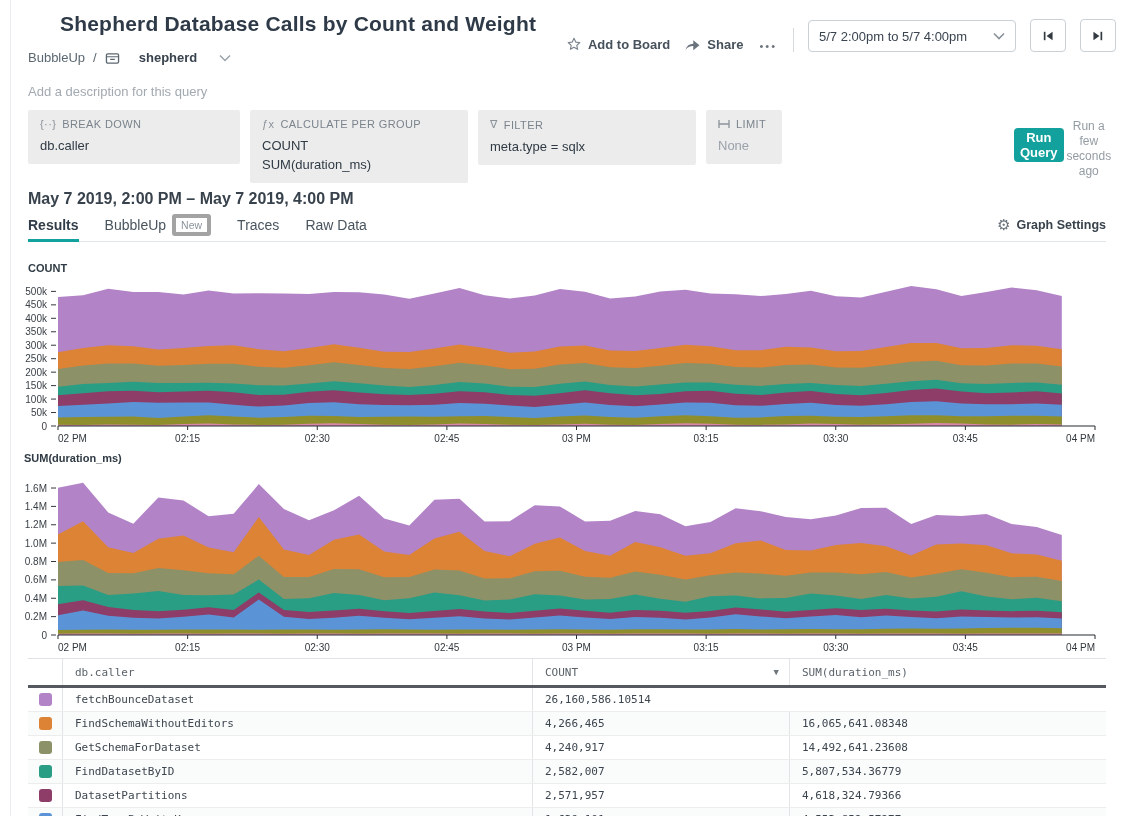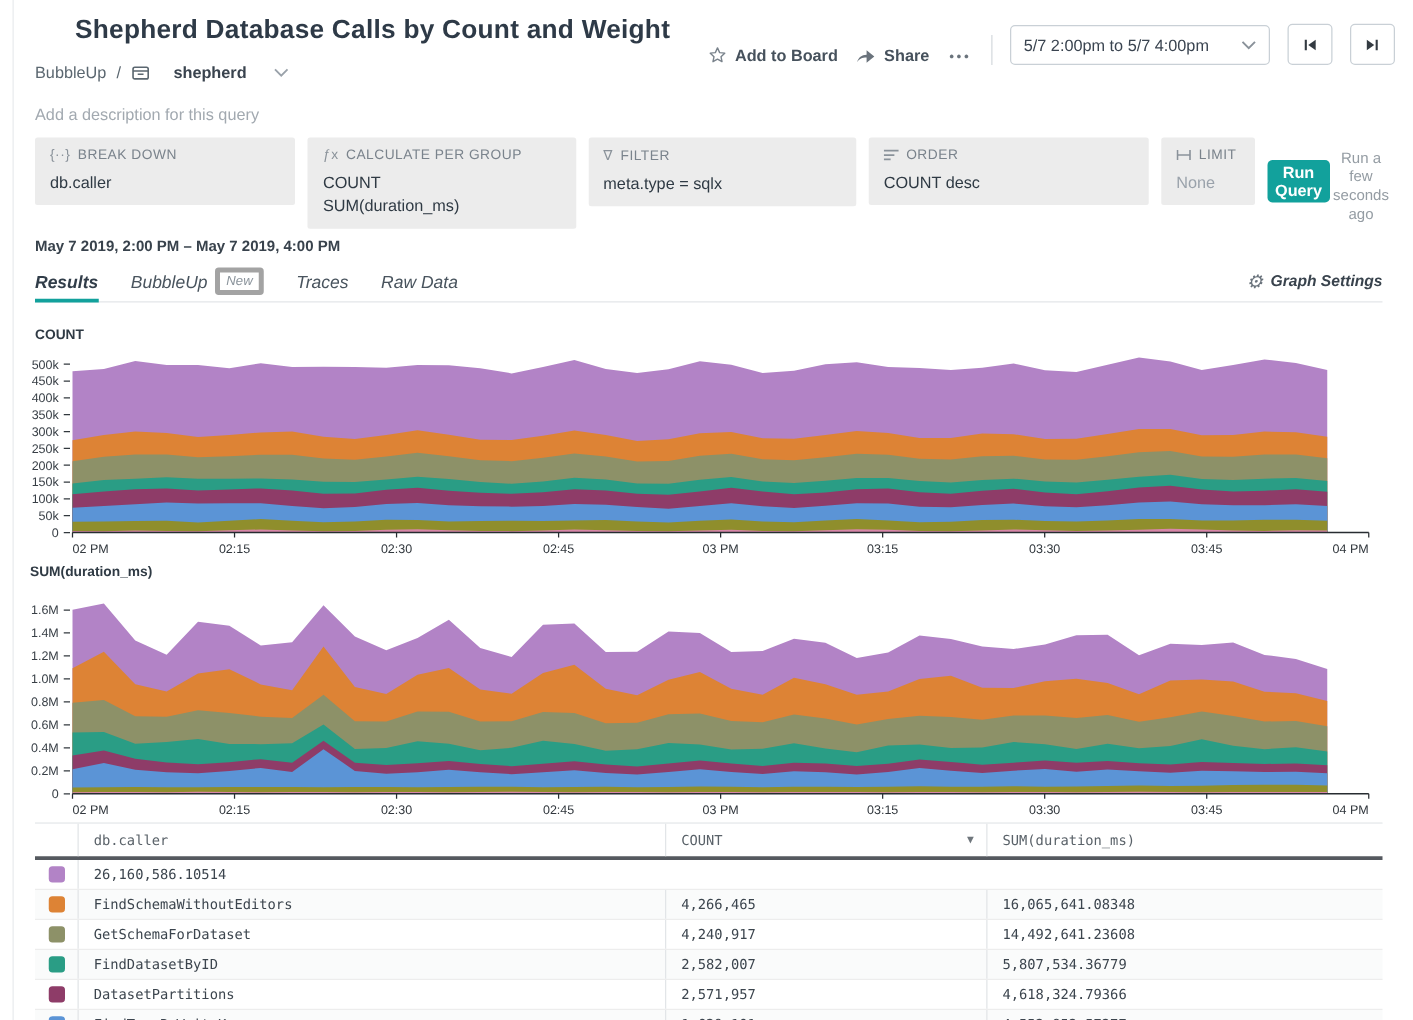--- a/index.html
+++ b/index.html
@@ -28,22 +28,22 @@
   .qbox-head{display:flex;align-items:center;gap:6px;font-size:11px;color:#7a838c;letter-spacing:.4px;margin-bottom:6px;white-space:nowrap;}
   .qbox-head .qicon{font-size:11px;color:#8a929a;font-style:normal;}
   .qbox-val{font-size:13px;color:#2f3a44;line-height:19px;white-space:nowrap;}
   .qbox-val.muted{color:#9aa2ab;}
   .w-break{width:212px;} .w-calc{width:218px;} .w-filter{width:218px;} .w-order{width:228px;} .w-limit{width:76px;}
   .run-group{margin-left:auto;width:100px;display:flex;flex-direction:row;align-items:center;}
   .run-btn{width:100px;height:34px;background:#12a19c;color:#fff;border:none;border-radius:4px;
     font-size:13px;font-weight:bold;cursor:pointer;font-family:"Liberation Sans",sans-serif;}
   .run-status{margin-top:9px;font-size:12px;color:#949ca3;text-align:center;line-height:15px;}
   
-  .date-range{left:28px;top:190px;font-size:12px;font-weight:bold;color:#38424c;}
-  .tabs-row{left:28px;right:24px;top:208px;height:33px;border-bottom:1px solid #e3e6e9;display:flex;align-items:center;gap:26px;font-style:italic;}
+  .date-range{left:28px;top:190px;font-size:16px;font-weight:bold;color:#38424c;}
+  .tabs-row{left:28px;right:24px;top:208px;height:33px;border-bottom:1px solid #e3e6e9;display:flex;align-items:center;gap:26px;}
   .tab{font-size:14px;color:#49545e;cursor:pointer;position:relative;height:100%;display:flex;align-items:center;gap:6px;}
   .tab.active{font-weight:bold;color:#313d49;}
   .tab.active::after{content:"";position:absolute;left:0;right:0;bottom:-1px;height:3px;background:#12a19c;}
   .badge-new{font-size:10.5px;color:#8a939b;border:4px solid #a3a3a3;border-radius:3px;padding:1px 5px;font-weight:normal;}
   .graph-settings{margin-left:auto;display:flex;align-items:center;gap:6px;font-size:12.5px;font-weight:bold;color:#39434d;cursor:pointer;}
   .gear{font-size:15px;color:#6a737c;font-weight:normal;}
   
   .chart-title{font-size:11px;font-weight:bold;color:#2f3a44;}
   
   .result-table{left:28px;top:658px;width:1078px;border-top:1px solid #e0e3e6;font-family:"DejaVu Sans Mono",monospace;}
@@ -137,29 +137,20 @@
     </div>
     <div class="qbox-val">COUNT</div>
     <div class="qbox-val">SUM(duration_ms)</div>
   </div>
   <div class="qbox w-filter">
     <div class="qbox-head">
       <span class="qicon">∇</span>
       <span>FILTER</span>
     </div>
     <div class="qbox-val">meta.type = sqlx</div>
-  </div>
-  <div class="qbox w-order">
-    <div class="qbox-head">
-      <svg width="12" height="10" viewBox="0 0 12 10">
-          <path d="M0 1.5h12M0 5h8.5M0 8.5h5.5" stroke="#8a929a" stroke-width="1.4"></path>
-        </svg>
-      <span>ORDER</span>
-    </div>
-    <div class="qbox-val">COUNT desc</div>
   </div>
   <div class="qbox w-limit">
     <div class="qbox-head">
       <svg width="12" height="10" viewBox="0 0 12 10">
           <path d="M1 1v8M11 1v8M1 5h10" stroke="#8a929a" stroke-width="1.3"></path>
         </svg>
       <span>LIMIT</span>
     </div>
     <div class="qbox-val muted">None</div>
   </div>
@@ -301,20 +292,21 @@
       <span>COUNT</span>
       <span class="sort-icon">▼</span>
     </div>
     <div class="cell c-sum">SUM(duration_ms)</div>
   </div>
   <div id="table-body">
       <div class="t-row">
         <div class="cell c-swatch first">
           <div class="swatch" style="background: rgb(178, 131, 198);"></div>
         </div>
+        <div class="cell c-name">fetchBounceDataset</div>
         <div class="cell c-sum">26,160,586.10514</div>
       </div>
       <div class="t-row">
         <div class="cell c-swatch first">
           <div class="swatch" style="background: rgb(221, 131, 53);"></div>
         </div>
         <div class="cell c-name">FindSchemaWithoutEditors</div>
         <div class="cell c-count">4,266,465</div>
         <div class="cell c-sum">16,065,641.08348</div>
       </div>

